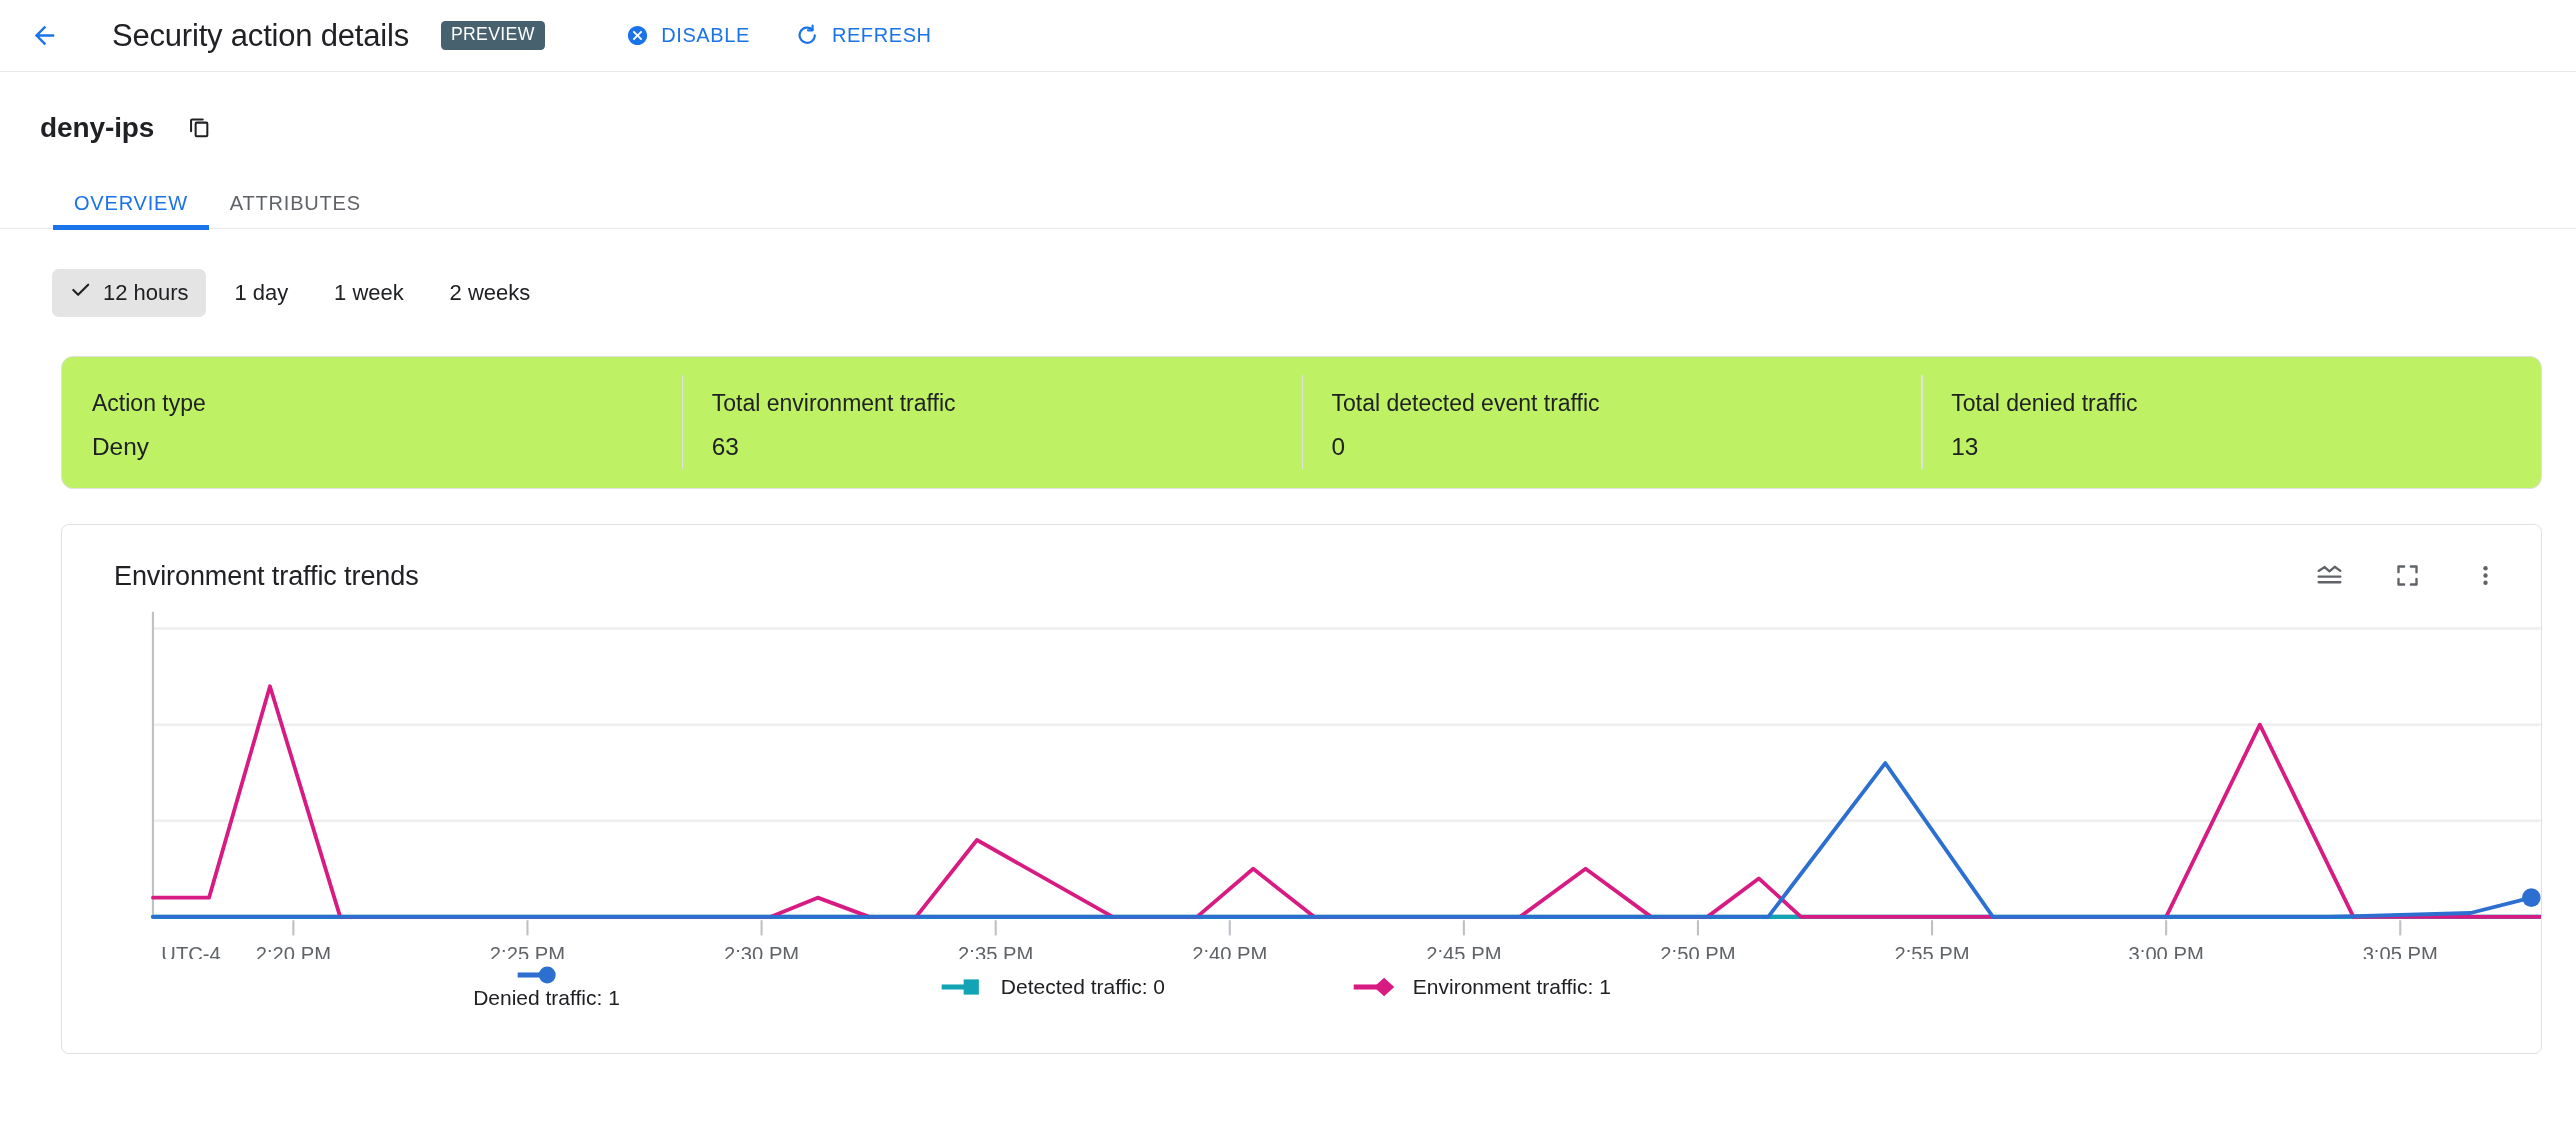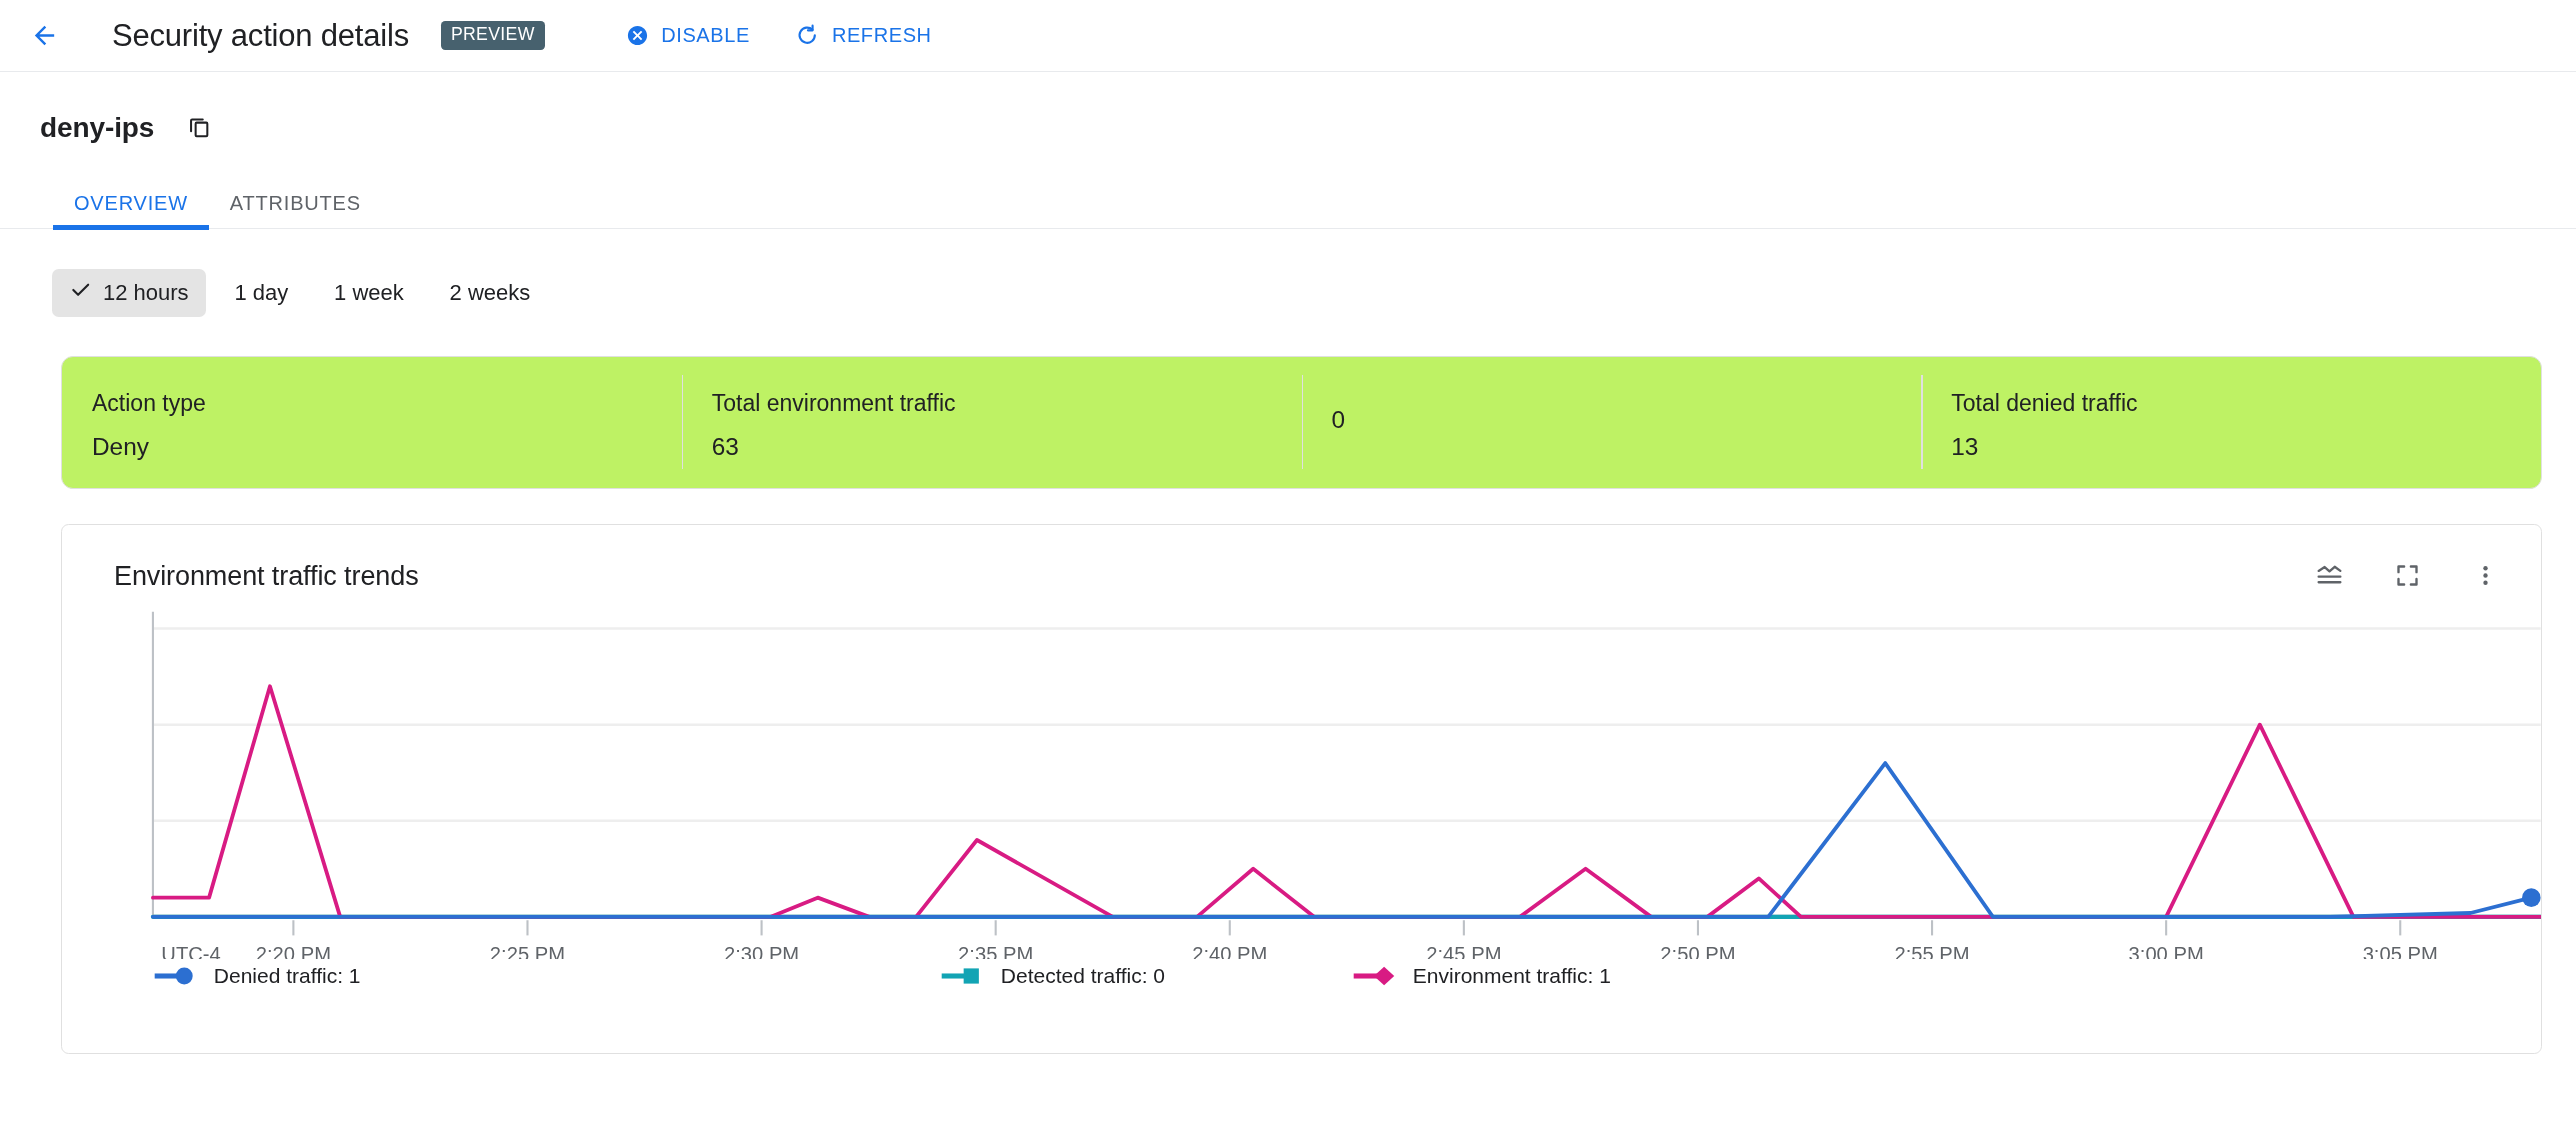--- a/index.html
+++ b/index.html
@@ -292,20 +292,21 @@
 <div class="card stats-card">
   <div class="stat">
     <div class="stat-label">Action type</div>
     <div class="stat-value">Deny</div>
   </div>
   <div class="stat">
     <div class="stat-label">Total environment traffic</div>
     <div class="stat-value">63</div>
   </div>
   <div class="stat">
+    <div class="stat-label">Total detected event traffic</div>
     <div class="stat-value">0</div>
   </div>
   <div class="stat">
     <div class="stat-label">Total denied traffic</div>
     <div class="stat-value">13</div>
   </div>
 </div>
 
 <div class="chart-card">
   <div class="chart-head">
@@ -375,21 +376,21 @@
         <line x1="2777.176470588235" y1="374" x2="2777.176470588235" y2="392" stroke="#bdc1c6" stroke-width="2.5"></line>
         <text x="2777.176470588235" y="422" fill="#5f6368" font-size="24" text-anchor="middle" font-family="&quot;Liberation Sans&quot;, sans-serif">3:05 PM</text>
         <polyline points="108.0,370.0 2944.0,370.0" fill="none" stroke="#12a4b4" stroke-width="5" stroke-linejoin="round" stroke-linecap="round"></polyline>
         <polyline points="108.0,347.2 174.7,347.2 247.0,96.4 330.4,370.0 842.0,370.0 897.6,347.2 958.8,370.0 1014.4,370.0 1086.7,278.8 1248.0,370.0 1348.1,370.0 1414.8,313.0 1487.1,370.0 1731.7,370.0 1809.6,313.0 1887.5,370.0 1954.2,370.0 2015.3,324.4 2065.4,370.0 2499.1,370.0 2610.4,142.0 2721.6,370.0 2944.0,370.0" fill="none" stroke="#d81b83" stroke-width="4.5" stroke-linejoin="round" stroke-linecap="round"></polyline>
         <polyline points="108.0,370.0 914.3,370.0 942.1,370.0 2026.5,370.0 2165.5,187.6 2293.4,370.0 2693.8,370.0 2860.6,365.4 2932.9,347.2" fill="none" stroke="#2c6fd1" stroke-width="4.5" stroke-linejoin="round" stroke-linecap="round"></polyline>
         <circle cx="2932.8784313725496" cy="347.2" r="11" fill="#2c6fd1"></circle>
       </svg>
   </div>
 
   <div class="legend">
-    <div class="legend-item" style="width:787px;">
+    <div class="legend-item" style="width:787px;flex-direction:column;">
       <svg class="legend-mark" viewBox="0 0 58 26">
         <line x1="2" y1="13" x2="34" y2="13" stroke="#2c6fd1" stroke-width="6"></line>
         <circle cx="37" cy="13" r="10" fill="#2c6fd1"></circle>
       </svg>
       <span>Denied traffic: 1</span>
     </div>
     <div class="legend-item" style="width:412px;">
       <svg class="legend-mark" viewBox="0 0 58 26">
         <line x1="2" y1="13" x2="32" y2="13" stroke="#12a4b4" stroke-width="6"></line>
         <rect x="28" y="4" width="18" height="18" fill="#12a4b4"></rect>

